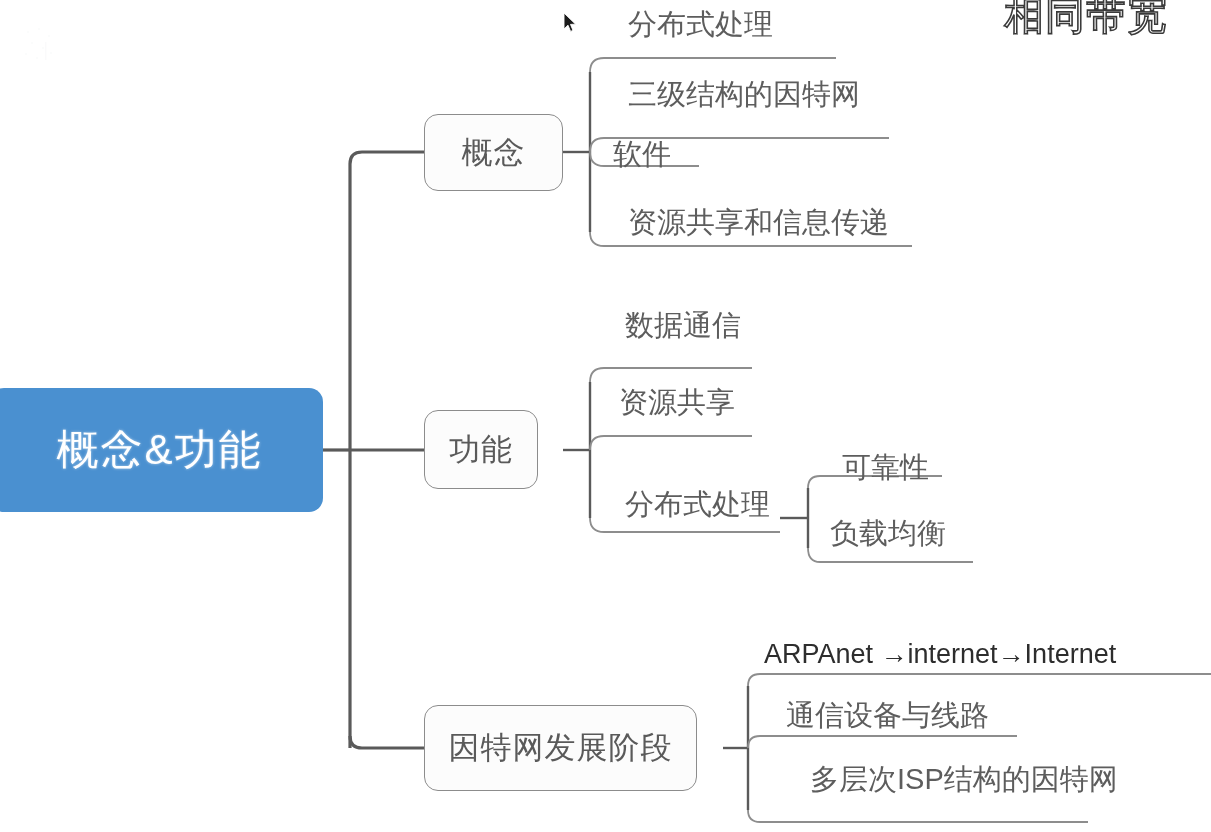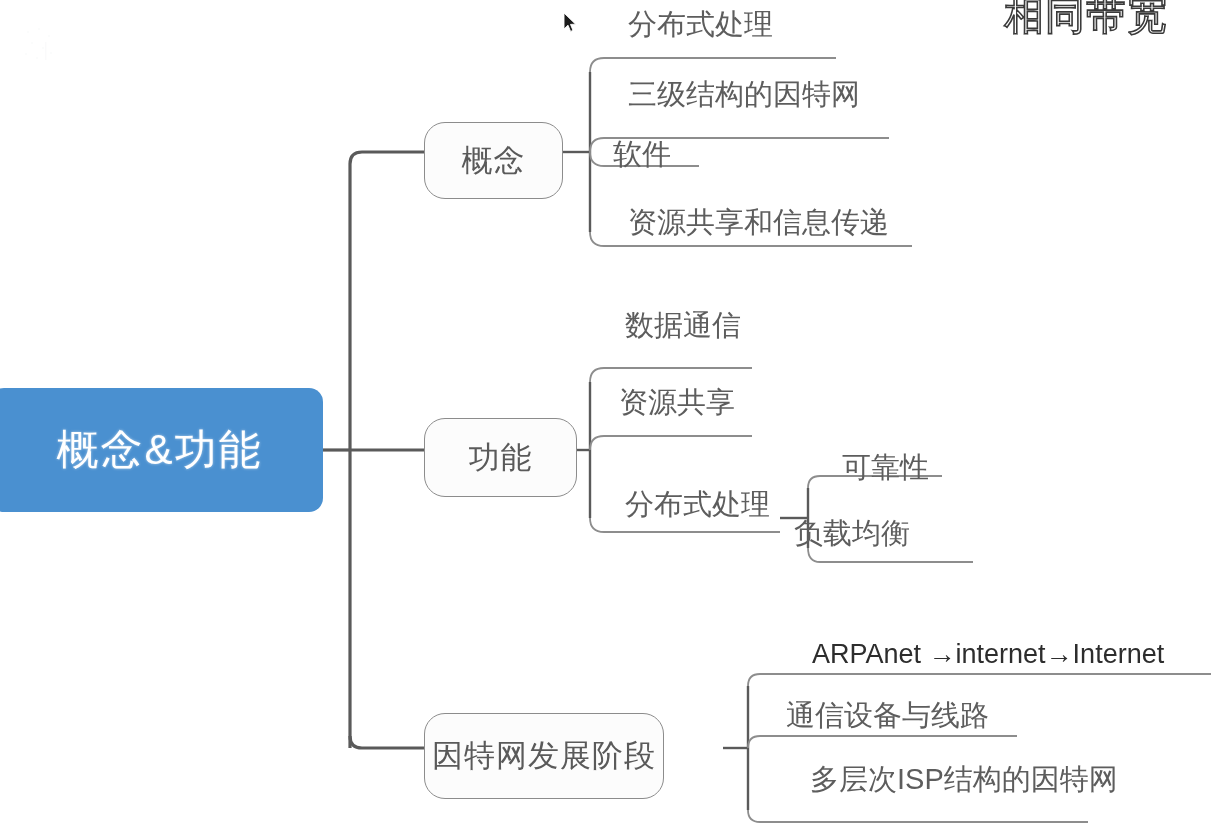--- a/index.html
+++ b/index.html
@@ -46,38 +46,37 @@
     letter-spacing: 2px;
     white-space: nowrap;
     text-shadow: 0 0 3px rgba(255,255,255,0.55);
     margin-left: 6px;
   }
 
   
   .branch-node {
     position: absolute;
     border: 1.6px solid #8c8c8c;
-    border-radius: 21px;
+    border-radius: 14px;
     background: #fcfcfc;
     display: flex;
     align-items: center;
     justify-content: center;
     box-sizing: border-box;
-    margin-top: 8px;
   }
   .branch-label {
     color: #5a5a5a;
     font-size: 31px;
     white-space: nowrap;
     letter-spacing: 1px;
   }
 
   #node-gainian   { left: 424px; top: 114px; width: 139px; height: 77px; }
-  #node-gongneng  { left: 424px; top: 410px; width: 153px; height: 79px; }
-  #node-yintewang { left: 424px; top: 705px; width: 240px; height: 86px; }
+  #node-gongneng  { left: 424px; top: 410px; width: 114px; height: 79px; }
+  #node-yintewang { left: 424px; top: 705px; width: 273px; height: 86px; }
 
   
   .leaf {
     position: absolute;
     white-space: nowrap;
     color: #5d5d5d;
     font-size: 29px;
     line-height: 1;
   }
   .leaf.dark { color: #2d2d2d; }
@@ -190,23 +189,23 @@
   <div class="leaf" style="left:628px; top:208px;">资源共享和信息传递</div>
 
   <div class="leaf" style="left:625px; top:311px;">数据通信</div>
 
   <div class="leaf" style="left:619px; top:388px;">资源共享</div>
 
   <div class="leaf" style="left:625px; top:490px;text-align:center;">分布式处理</div>
 
   <div class="leaf" style="left:842px; top:453px;">可靠性</div>
 
-  <div class="leaf" style="left:794px; top:519px;">负载均衡</div>
-
-  <div class="leaf dark" style="left:812px; top:641px; font-size:27px;">ARPAnet  →internet→Internet</div>
+  <div class="leaf" style="left:830px; top:519px;">负载均衡</div>
+
+  <div class="leaf dark" style="left:764px; top:641px; font-size:27px;">ARPAnet  →internet→Internet</div>
 
   <div class="leaf" style="left:786px; top:701px;">通信设备与线路</div>
 
   <div class="leaf" style="left:786px; top:765px;margin-left:24px;">多层次ISP结构的因特网</div>
 
   <svg class="cursor-arrow" viewBox="0 0 14 22" xmlns="http://www.w3.org/2000/svg">
     <path d="M1 1 L1 17 L5 13.2 L7.6 19.4 L10 18.4 L7.5 12.4 L12.6 12.2 Z" fill="#1b1b1b" stroke="#ffffff" stroke-width="0.9"></path>
   </svg>
 
   <div class="overlay-text">相同带宽</div>

